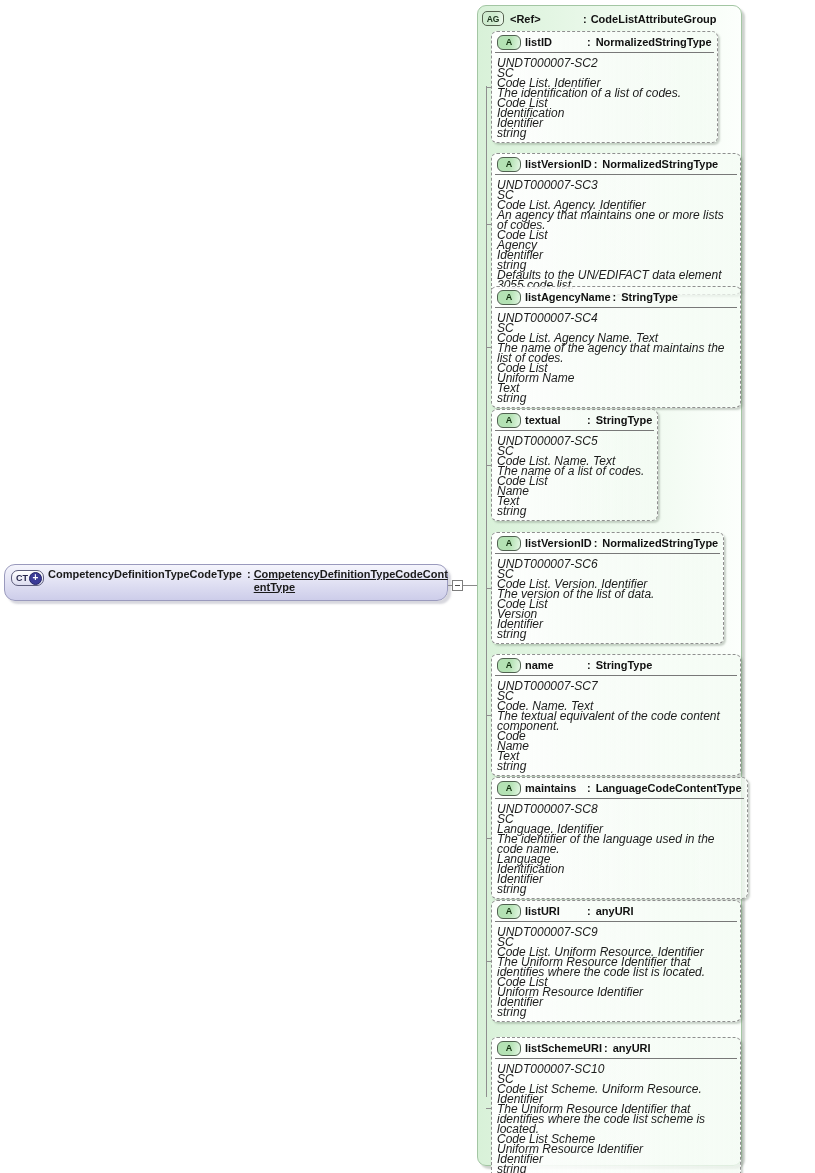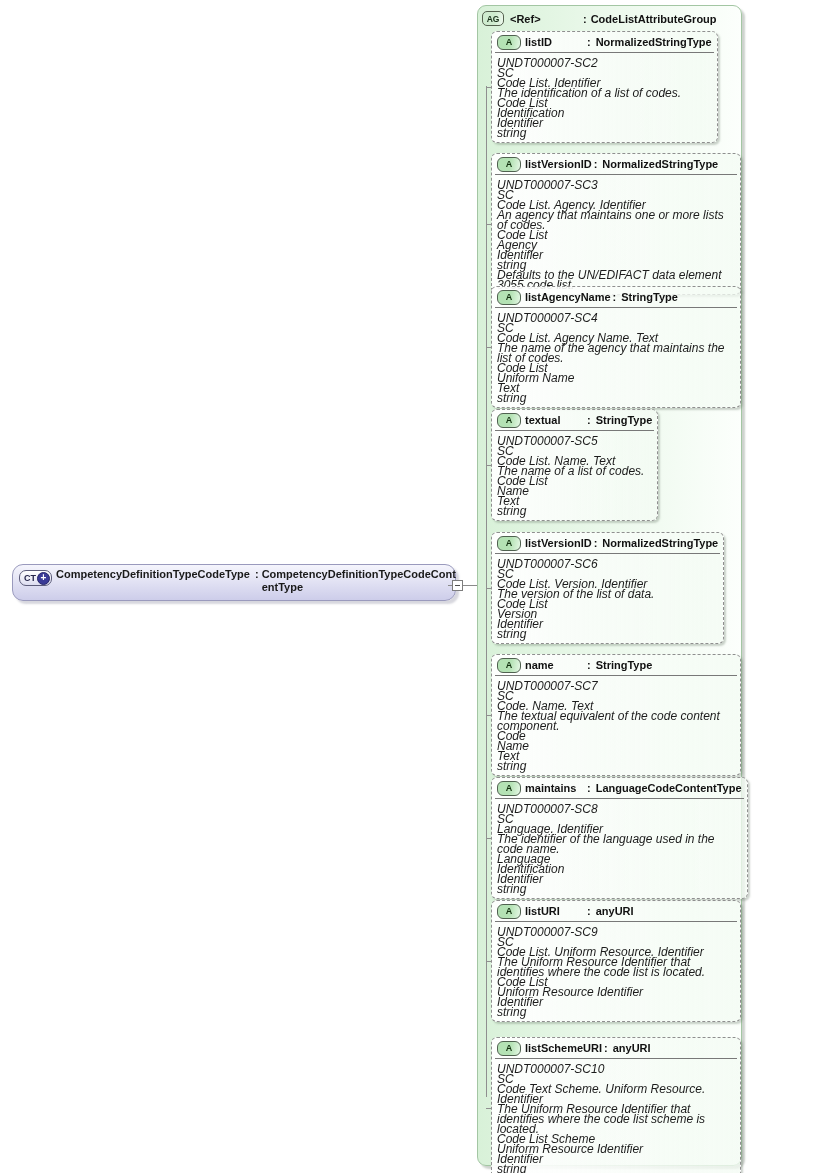--- a/index.html
+++ b/index.html
@@ -1,32 +1,32 @@
 <!DOCTYPE html>
 <html><head>
 <meta charset="utf-8">
 <style>
   html,body{margin:0;padding:0;background:#ffffff;font-family:"Liberation Sans",sans-serif;}
   .stage{position:relative;width:815px;height:1173px;background:#ffffff;overflow:hidden;}
 
   
-  .ct-node{position:absolute;left:12px;top:564px;width:444px;height:37px;box-sizing:border-box;
+  .ct-node{position:absolute;left:4px;top:564px;width:444px;height:37px;box-sizing:border-box;
     background:linear-gradient(to bottom,#f5f5fc 0%,#e3e3f4 45%,#cdcdea 100%);
     border:1px solid #9a9abd;border-radius:11px;box-shadow:3px 3px 2px rgba(140,140,160,0.35);
     display:flex;align-items:flex-start;padding:3px 6px 0 6px;}
   .ct-icon{flex:0 0 auto;display:flex;align-items:center;margin:2px 4px 0 0;height:14px;
     background:linear-gradient(to bottom,#ffffff,#dcdcf0);border:1px solid #5c5c7a;border-radius:7px;
     padding:0 1px 0 4px;font-size:9px;font-weight:bold;color:#26264a;line-height:13px;}
   .ct-plus{display:inline-flex;align-items:center;justify-content:center;width:11px;height:11px;
     margin-left:1px;background:#3b3b97;border:1px solid #26266a;border-radius:50%;
     color:#ffffff;font-size:10px;font-weight:bold;line-height:10px;}
   .ct-text{display:flex;font-size:11px;font-weight:bold;color:#1a1a1a;line-height:12.5px;}
   .ct-name{width:196px;word-break:break-all;}
   .ct-colon{padding:0 3px;}
-  .ct-type{width:198px;word-break:break-all;}
+  .ct-type{width:198px;word-break:break-all;text-decoration:underline;}
 
   
   .conn-line{position:absolute;left:448px;top:585px;width:38px;height:0;border-top:1px solid #8a8a8a;}
   .conn-square{position:absolute;left:452px;top:580px;width:9px;height:9px;background:#ffffff;
     border:1px solid #7d7d7d;display:flex;align-items:center;justify-content:center;z-index:3;}
   .conn-square .dash{width:5px;height:0;border-top:1px solid #4d4d4d;}
 
   
   .panel{position:absolute;left:477px;top:5px;width:265px;height:1161px;box-sizing:border-box;
     background:linear-gradient(to right,#d8f1d8 0%,#eaf8ea 45%,#fcfffc 100%);
@@ -248,21 +248,21 @@
     <div class="abox-title">
       <span class="a-icon">A</span>
       <span class="a-name">listSchemeURI</span>
       <span class="a-colon">:</span>
       <span class="a-type">anyURI</span>
     </div>
     <div class="sep"></div>
     <div class="details">
           <div class="line">UNDT000007-SC10</div>
           <div class="line">SC</div>
-          <div class="line">Code Text Scheme. Uniform Resource. Identifier</div>
+          <div class="line">Code List Scheme. Uniform Resource. Identifier</div>
           <div class="line">The Uniform Resource Identifier that identifies where the code list scheme is located.</div>
           <div class="line">Code List Scheme</div>
           <div class="line">Uniform Resource Identifier</div>
           <div class="line">Identifier</div>
           <div class="line">string</div>
         </div>
   </div>
     </div>
 
 </div>

